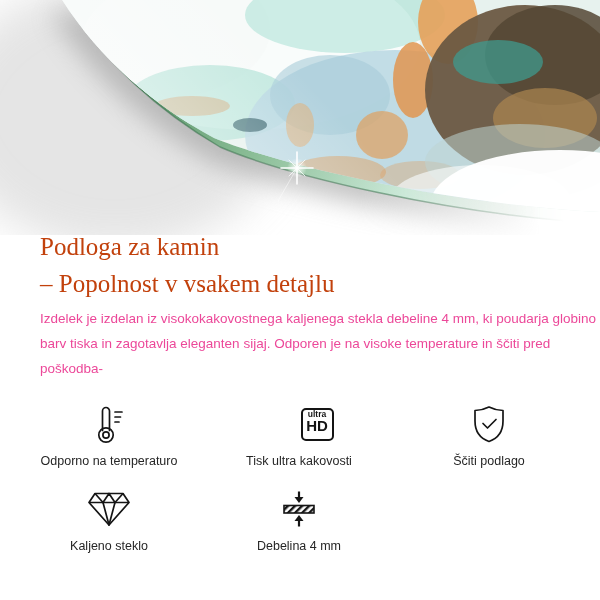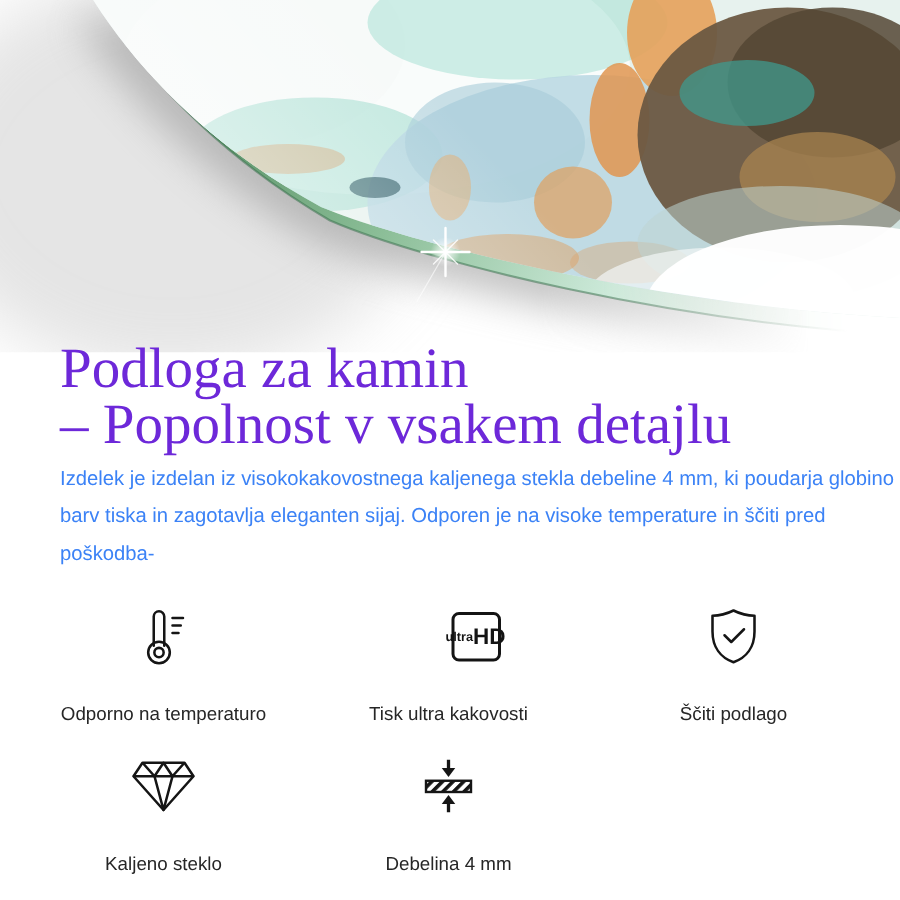--- a/index.html
+++ b/index.html
@@ -4,38 +4,38 @@
 <style>
   html,body{margin:0;padding:0;}
   body{
     width:600px;height:600px;background:#ffffff;position:relative;overflow:hidden;
     font-family:"Liberation Sans", sans-serif;
   }
   .hero{position:absolute;top:0;left:0;width:600px;height:235px;}
   .heading{
     position:absolute;left:40px;top:228px;
     font-family:"Liberation Serif", serif;
-    font-size:38px;line-height:37px;color:#6d28d9;font-weight:400;
+    font-size:25px;line-height:37px;color:#c2410c;font-weight:400;
   }
   .description{
     position:absolute;left:40px;top:306px;
-    font-size:13.5px;line-height:25px;color:#3b82f6;
+    font-size:13.5px;line-height:25px;color:#ec4899;
   }
   .features{
     position:absolute;left:14px;top:403px;
     display:grid;grid-template-columns:repeat(3,190px);row-gap:20px;
   }
   .feature{display:flex;flex-direction:column;align-items:center;}
   .icon-box{height:42px;display:flex;align-items:center;justify-content:center;}
-  .feature-label{margin-top:24px;font-size:12.5px;color:#262626;white-space:nowrap;}
+  .feature-label{margin-top:9px;font-size:12.5px;color:#262626;white-space:nowrap;}
   .icon-stroke{stroke:#151515;fill:none;stroke-width:1.7;}
   
   .uhd{
     width:29px;height:29px;border:2px solid #141414;border-radius:5px;
-    display:flex;flex-direction:row;align-items:center;justify-content:center;
+    display:flex;flex-direction:column;align-items:center;
     color:#141414;font-weight:bold;margin-left:36px;
   }
   .uhd .t{font-size:8.5px;line-height:9px;letter-spacing:0;}
   .uhd .b{font-size:15px;line-height:13px;letter-spacing:0;}
   
   .tri-stripes{
     width:33px;height:33px;
     clip-path:polygon(0 100%, 100% 0, 100% 100%);
     background:repeating-linear-gradient(135deg,#151515 0 2.7px,transparent 2.7px 6.6px);
   }

